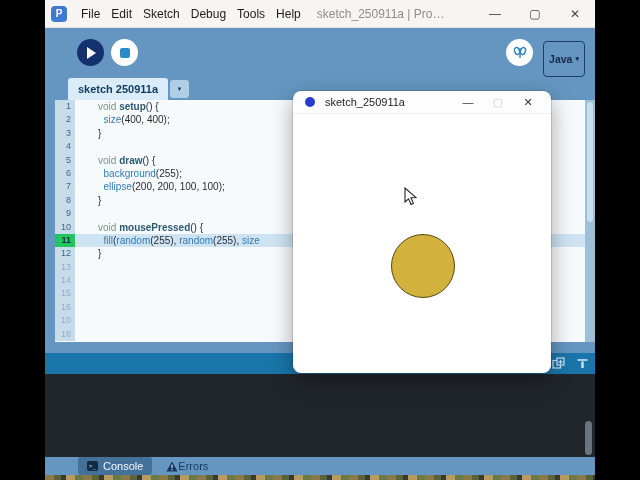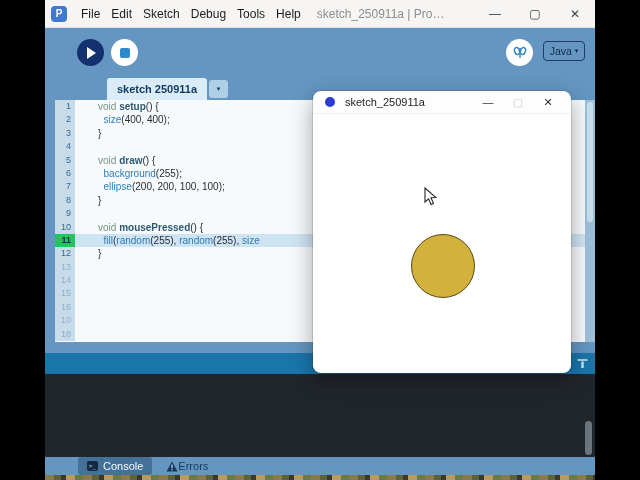--- a/index.html
+++ b/index.html
@@ -23,27 +23,27 @@
     font-size:12px;color:#444;}
 
   
   .toolbar{position:absolute;left:0;top:28px;width:550px;height:49px;display:flex;align-items:center;}
   .circle-btn{width:27px;height:27px;border-radius:50%;display:flex;align-items:center;justify-content:center;}
   .run-btn{background:var(--run-navy,#14306e);margin-left:32px;}
   .play-tri{width:0;height:0;border-left:9px solid #fff;border-top:6px solid transparent;border-bottom:6px solid transparent;margin-left:2px;}
   .stop-btn{background:#fff;margin-left:7px;}
   .stop-sq{width:10px;height:10px;border-radius:2px;background:var(--bright-blue,#2d8ac8);}
   .debug-btn{background:#fff;position:absolute;left:461px;top:11px;}
-  .mode-btn{position:absolute;left:498px;top:13px;width:42px;height:20px;border:1px solid #1d3e66;
+  .mode-btn{position:absolute;left:498px;top:13px;width:42px;height:36px;border:1px solid #1d3e66;
     border-radius:4px;display:flex;align-items:center;justify-content:center;gap:3px;
-    color:#14294a;font-size:10.5px;}
+    color:#14294a;font-size:10.5px;font-weight:bold;}
   .mode-caret{font-size:7px;}
 
   
-  .tabbar{position:absolute;left:0;top:77px;width:550px;height:23px;margin-left:39px;}
+  .tabbar{position:absolute;left:0;top:77px;width:550px;height:23px;}
   .sketch-tab{position:absolute;left:23px;bottom:0;width:100px;height:22px;background:#d9ecf8;
     border-radius:3px 3px 0 0;display:flex;align-items:center;justify-content:center;
     font-size:11px;font-weight:bold;color:#12395e;}
   .tab-caret-box{position:absolute;left:125px;bottom:2px;width:19px;height:18px;background:#aecfe6;
     border-radius:3px;display:flex;align-items:center;justify-content:center;font-size:7px;color:#123a5e;}
 
   
   .editor{position:absolute;left:10px;top:100px;width:530px;height:242px;background:#f7fafc;
     font-family:"DejaVu Sans Mono","Liberation Mono",monospace;font-size:10px;overflow:hidden;}
   .code-row{display:flex;height:13.4px;line-height:13.4px;white-space:pre;}
@@ -76,21 +76,21 @@
   .term-ico{width:11px;height:10px;background:#122a44;border-radius:2px;color:#cfe4f3;
     font-size:6px;line-height:10px;text-align:center;font-family:"DejaVu Sans Mono",monospace;}
   .errors-tab{margin-left:14px;display:flex;align-items:center;color:#16395f;font-size:11px;}
 
   
   .wallpaper{position:absolute;left:0;top:475px;width:550px;height:5px;
     background:repeating-linear-gradient(90deg,#8a7a4a 0 9px,#5d6338 9px 16px,#3a3a2c 16px 21px,#b89a5e 21px 30px,#6b7a45 30px 38px);}
 
   
   .sketch-win{position:absolute;left:293px;top:91px;width:258px;height:282px;background:#fdfdfd;
-    border-radius:8px;box-shadow:0 8px 22px rgba(0,0,0,.35),0 0 0 1px rgba(0,0,0,.12);z-index:5;margin-left:20px;}
+    border-radius:8px;box-shadow:0 8px 22px rgba(0,0,0,.35),0 0 0 1px rgba(0,0,0,.12);z-index:5;}
   .sw-titlebar{height:23px;display:flex;align-items:center;border-bottom:1px solid #f0f0f0;}
   .sw-icon{width:10px;height:10px;border-radius:50%;background:#2a3bd0;margin-left:12px;}
   .sw-title{margin-left:10px;font-size:11px;color:#222;}
   .sw-btns{margin-left:auto;display:flex;align-items:center;margin-right:8px;}
   .sw-btn{width:30px;height:22px;display:flex;align-items:center;justify-content:center;font-size:11px;color:#333;}
   .sw-btn.disabled{color:#c8c8c8;}
   .sw-canvas{position:relative;width:100%;height:258px;border-radius:0 0 8px 8px;background:#fff;}
   .sketch-circle{position:absolute;left:98px;top:120px;width:64px;height:64px;border-radius:50%;
     background:var(--circle-fill,#d3b13d);border:1.5px solid #56490f;}
   .cursor{position:absolute;left:111px;top:73px;}

